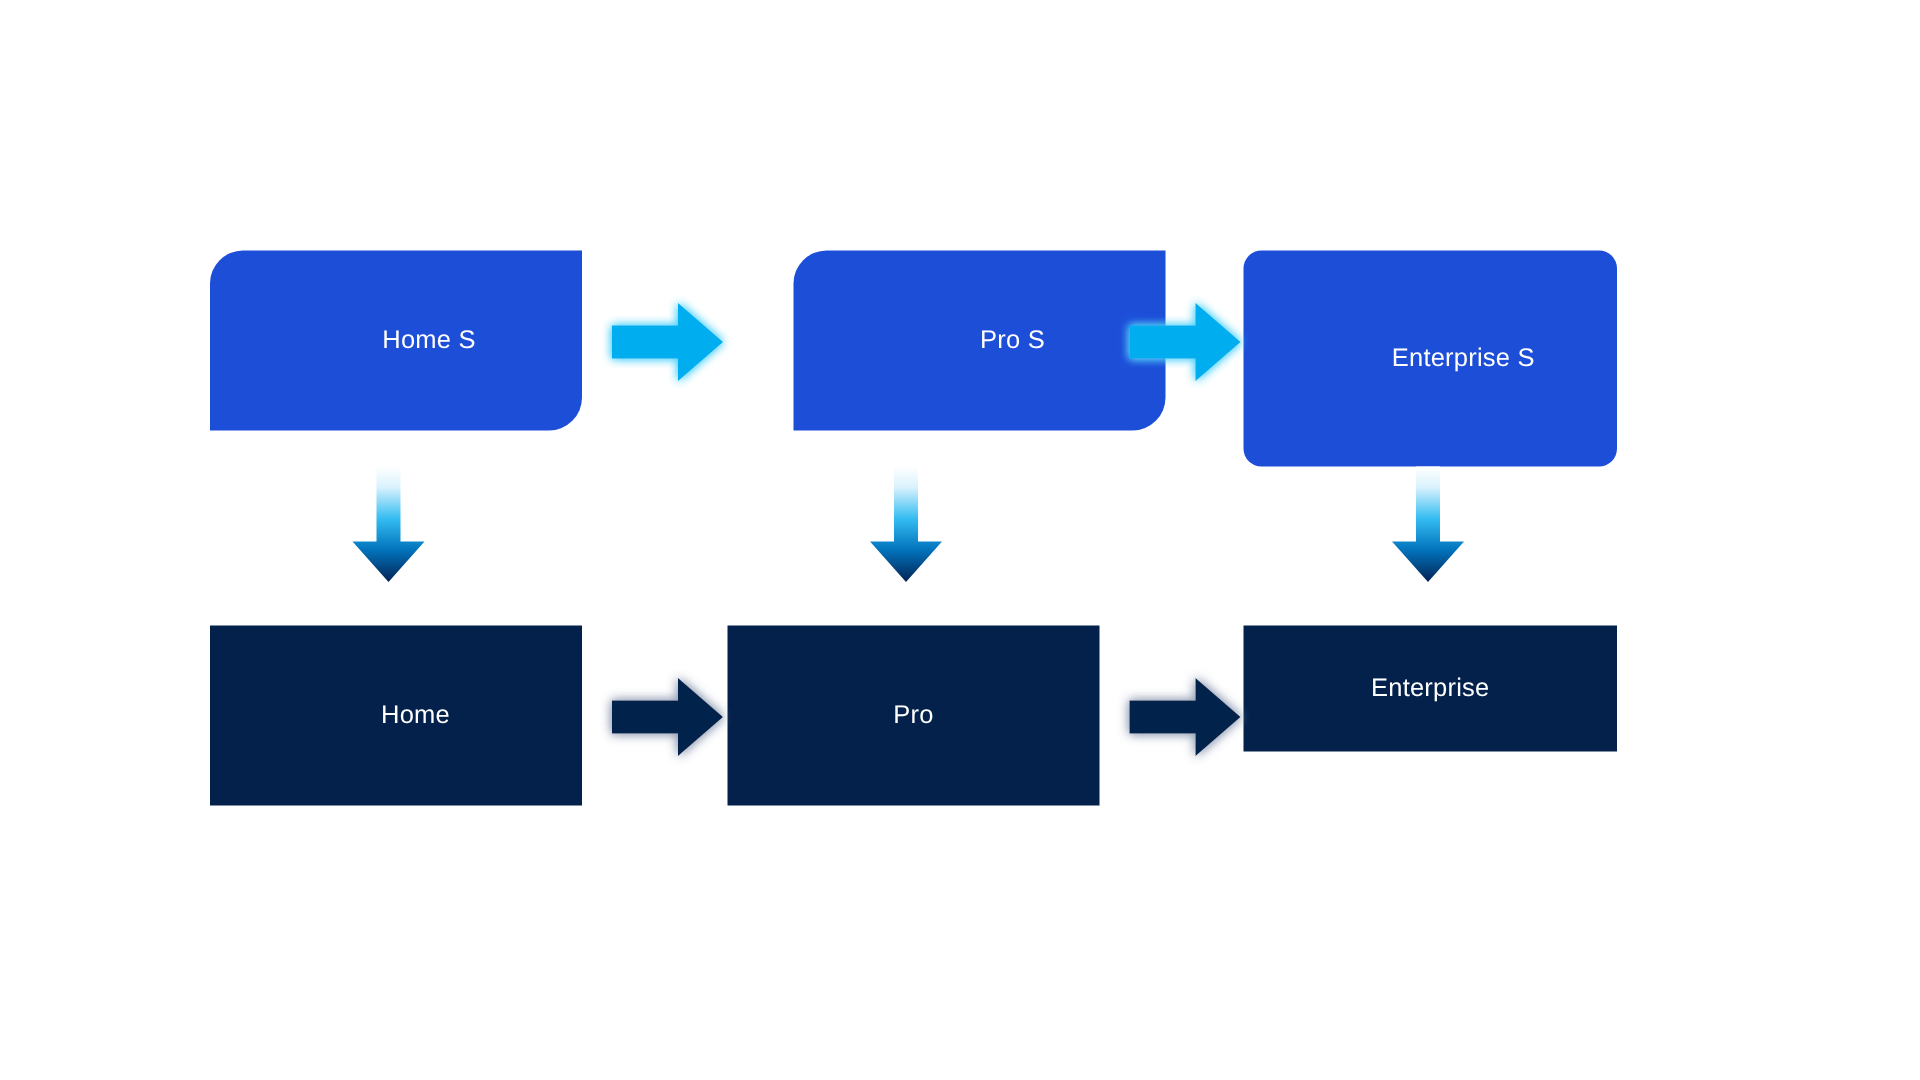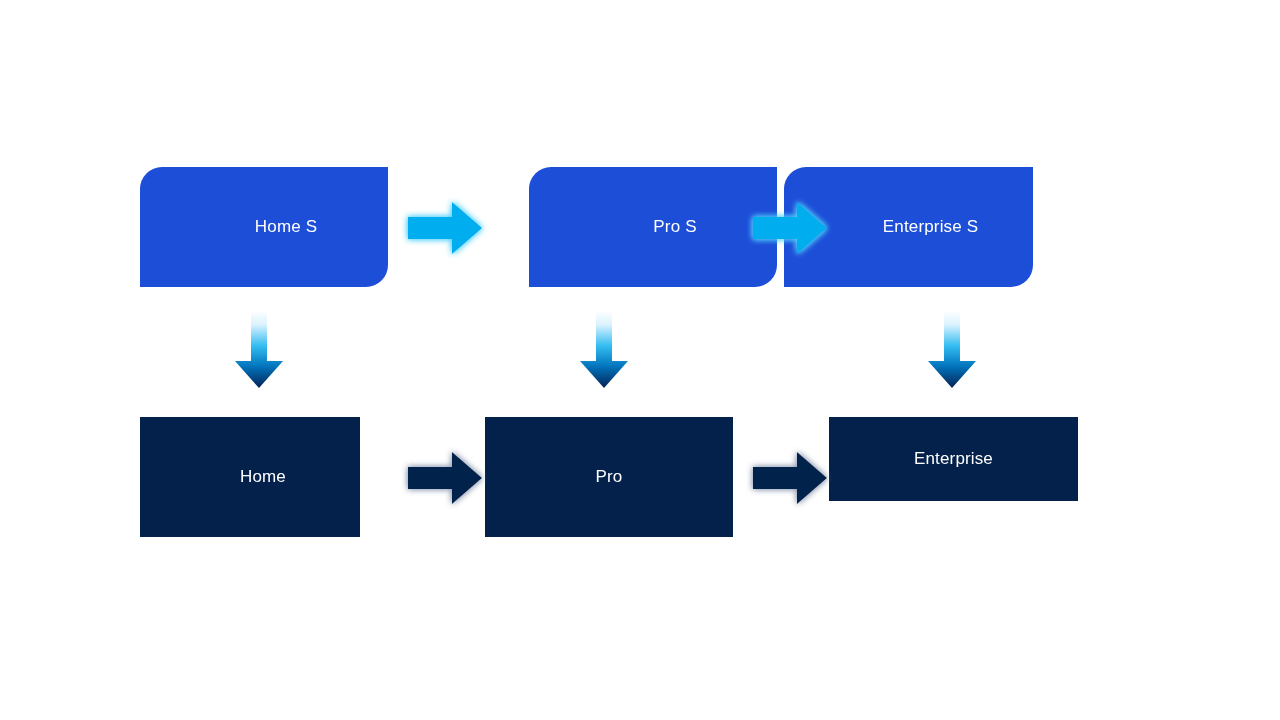--- a/index.html
+++ b/index.html
@@ -122,25 +122,25 @@
 <div id="canvas">
 
   <div class="node tier-service" style="left:140px; top:167px; width:248px; height:120px;">
     <span>Home S</span>
   </div>
 
   <div class="node tier-service" style="left:485px; top:167px; width:248px; height:120px;margin-left:44px;">
     <span>Pro S</span>
   </div>
 
-  <div class="node tier-service" style="left:784px; top:167px; width:249px; height:120px;">
+  <div class="node tier-service" style="left:829px; top:167px; width:249px; height:144px;border-radius:12px;">
     <span>Enterprise S</span>
   </div>
 
-  <div class="node tier-product" style="left:140px; top:417px; width:220px; height:120px;padding-left:26px;">
+  <div class="node tier-product" style="left:140px; top:417px; width:248px; height:120px;padding-left:26px;">
     <span>Home</span>
   </div>
 
   <div class="node tier-product" style="left:485px; top:417px; width:248px; height:120px;">
     <span>Pro</span>
   </div>
 
   <div class="node tier-product" style="left:829px; top:417px; width:249px; height:84px;">
     <span>Enterprise</span>
   </div>

